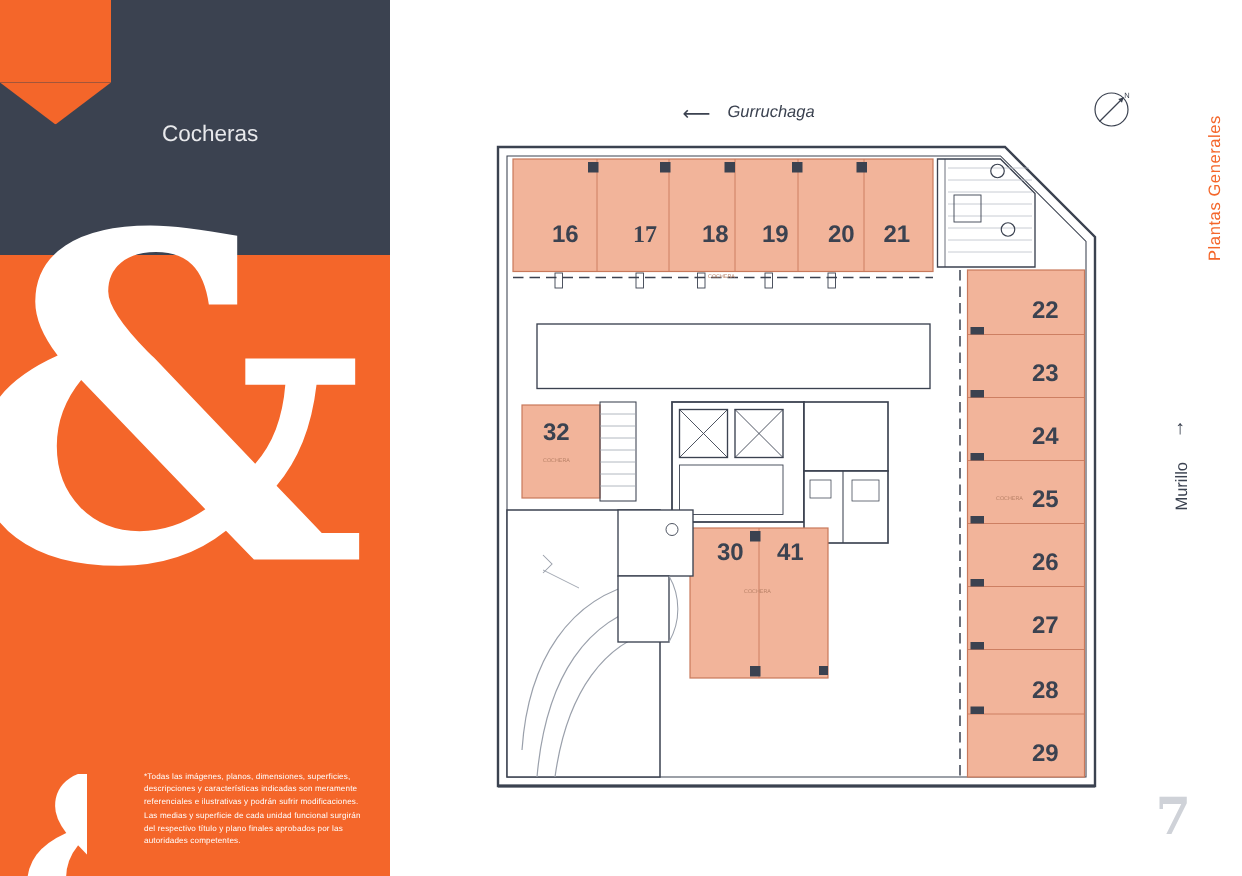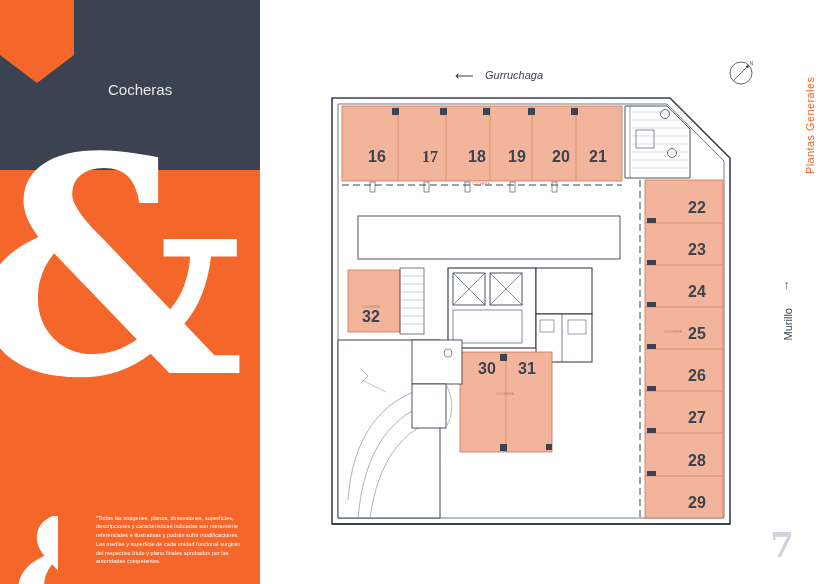--- a/index.html
+++ b/index.html
@@ -340,21 +340,21 @@
     <div class="unit-label" style="left:388px; top:159px;">22</div>
     <div class="unit-label" style="left:388px; top:201px;">23</div>
     <div class="unit-label" style="left:388px; top:243px;">24</div>
     <div class="unit-label" style="left:388px; top:285px;">25</div>
     <div class="unit-label" style="left:388px; top:327px;">26</div>
     <div class="unit-label" style="left:388px; top:369px;">27</div>
     <div class="unit-label" style="left:388px; top:412px;">28</div>
     <div class="unit-label" style="left:388px; top:454px;">29</div>
     <div class="unit-sub" style="left:364px; top:290px;">COCHERA</div>
 
-    <div class="unit-label" style="left:62px; top:240px;margin-top:28px;">32</div>
+    <div class="unit-label" style="left:62px; top:240px;">32</div>
     <div class="unit-sub" style="left:62px; top:265px;">COCHERA</div>
 
     <div class="unit-label" style="left:178px; top:320px;">30</div>
-    <div class="unit-label" style="left:218px; top:320px;">31</div>
+    <div class="unit-label" style="left:218px; top:320px;">41</div>
     <div class="unit-sub" style="left:196px; top:352px;">COCHERA</div>
 
   </div>
 </div>
 
 </body></html>

